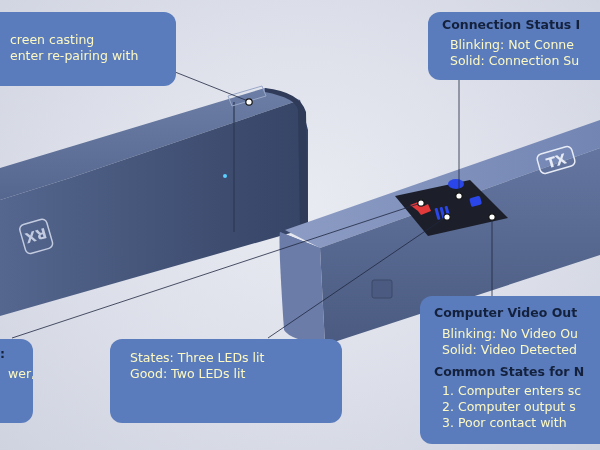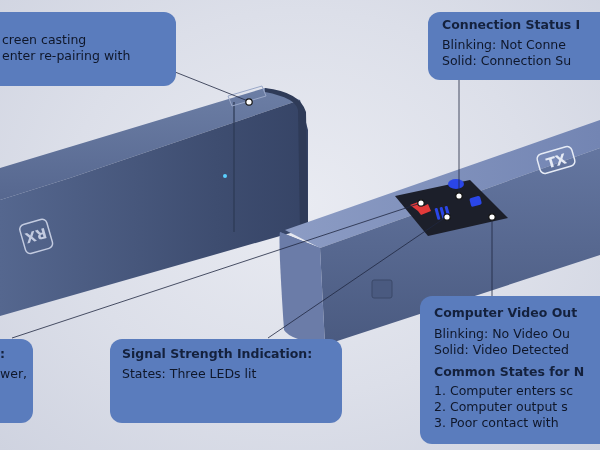--- a/index.html
+++ b/index.html
@@ -13,21 +13,21 @@
     position: absolute;
     background: #5a7cbd;
     border-radius: 12px;
     color: #1a2a4a;
     font-size: 12.5px;
     line-height: 16px;
     overflow: hidden;
     white-space: nowrap;
   }
   .callout .title { font-weight: bold; font-size: 12.5px; color: #14213d; }
-  .callout .line { color: #0f172a; }
+  .callout .line { color: #fef9c3; margin-left: 8px; }
   .callout .sub { margin-top: 4px; }
 
   #c-button { left: -20px; top: 12px; width: 196px; height: 74px; padding: 20px 0 0 22px; }
   #c-conn { left: 428px; top: 12px; width: 200px; height: 68px; padding: 5px 0 0 14px; }
   #c-video { left: 420px; top: 296px; width: 200px; height: 148px; padding: 9px 0 0 14px; }
   #c-signal { left: 110px; top: 339px; width: 232px; height: 84px; padding: 7px 0 0 12px; }
   #c-power { left: -30px; top: 339px; width: 63px; height: 84px; padding: 7px 0 0 30px; }
 
   svg.scene { position: absolute; left: 0; top: 0; }
 </style>
@@ -130,20 +130,20 @@
   <div class="title">Computer Video Out</div>
   <div class="line" style="margin-top:5px">Blinking: No Video Ou</div>
   <div class="line">Solid: Video Detected</div>
   <div class="title sub" style="margin-top:6px">Common States for N</div>
   <div class="line" style="margin-top:3px">1. Computer enters sc</div>
   <div class="line">2. Computer output s</div>
   <div class="line">3. Poor contact with</div>
 </div>
 
 <div class="callout" id="c-signal">
-  <div class="title">Signal Strength Indication:</div>
   <div class="line" style="margin-top:4px">States: Three LEDs lit</div>
+  <div class="line">Good: Two LEDs lit</div>
 </div>
 
 <div class="callout" id="c-power">
   <div class="title">:</div>
   <div class="line" style="margin-top:4px">wer,</div>
 </div>
 
 </body></html>

